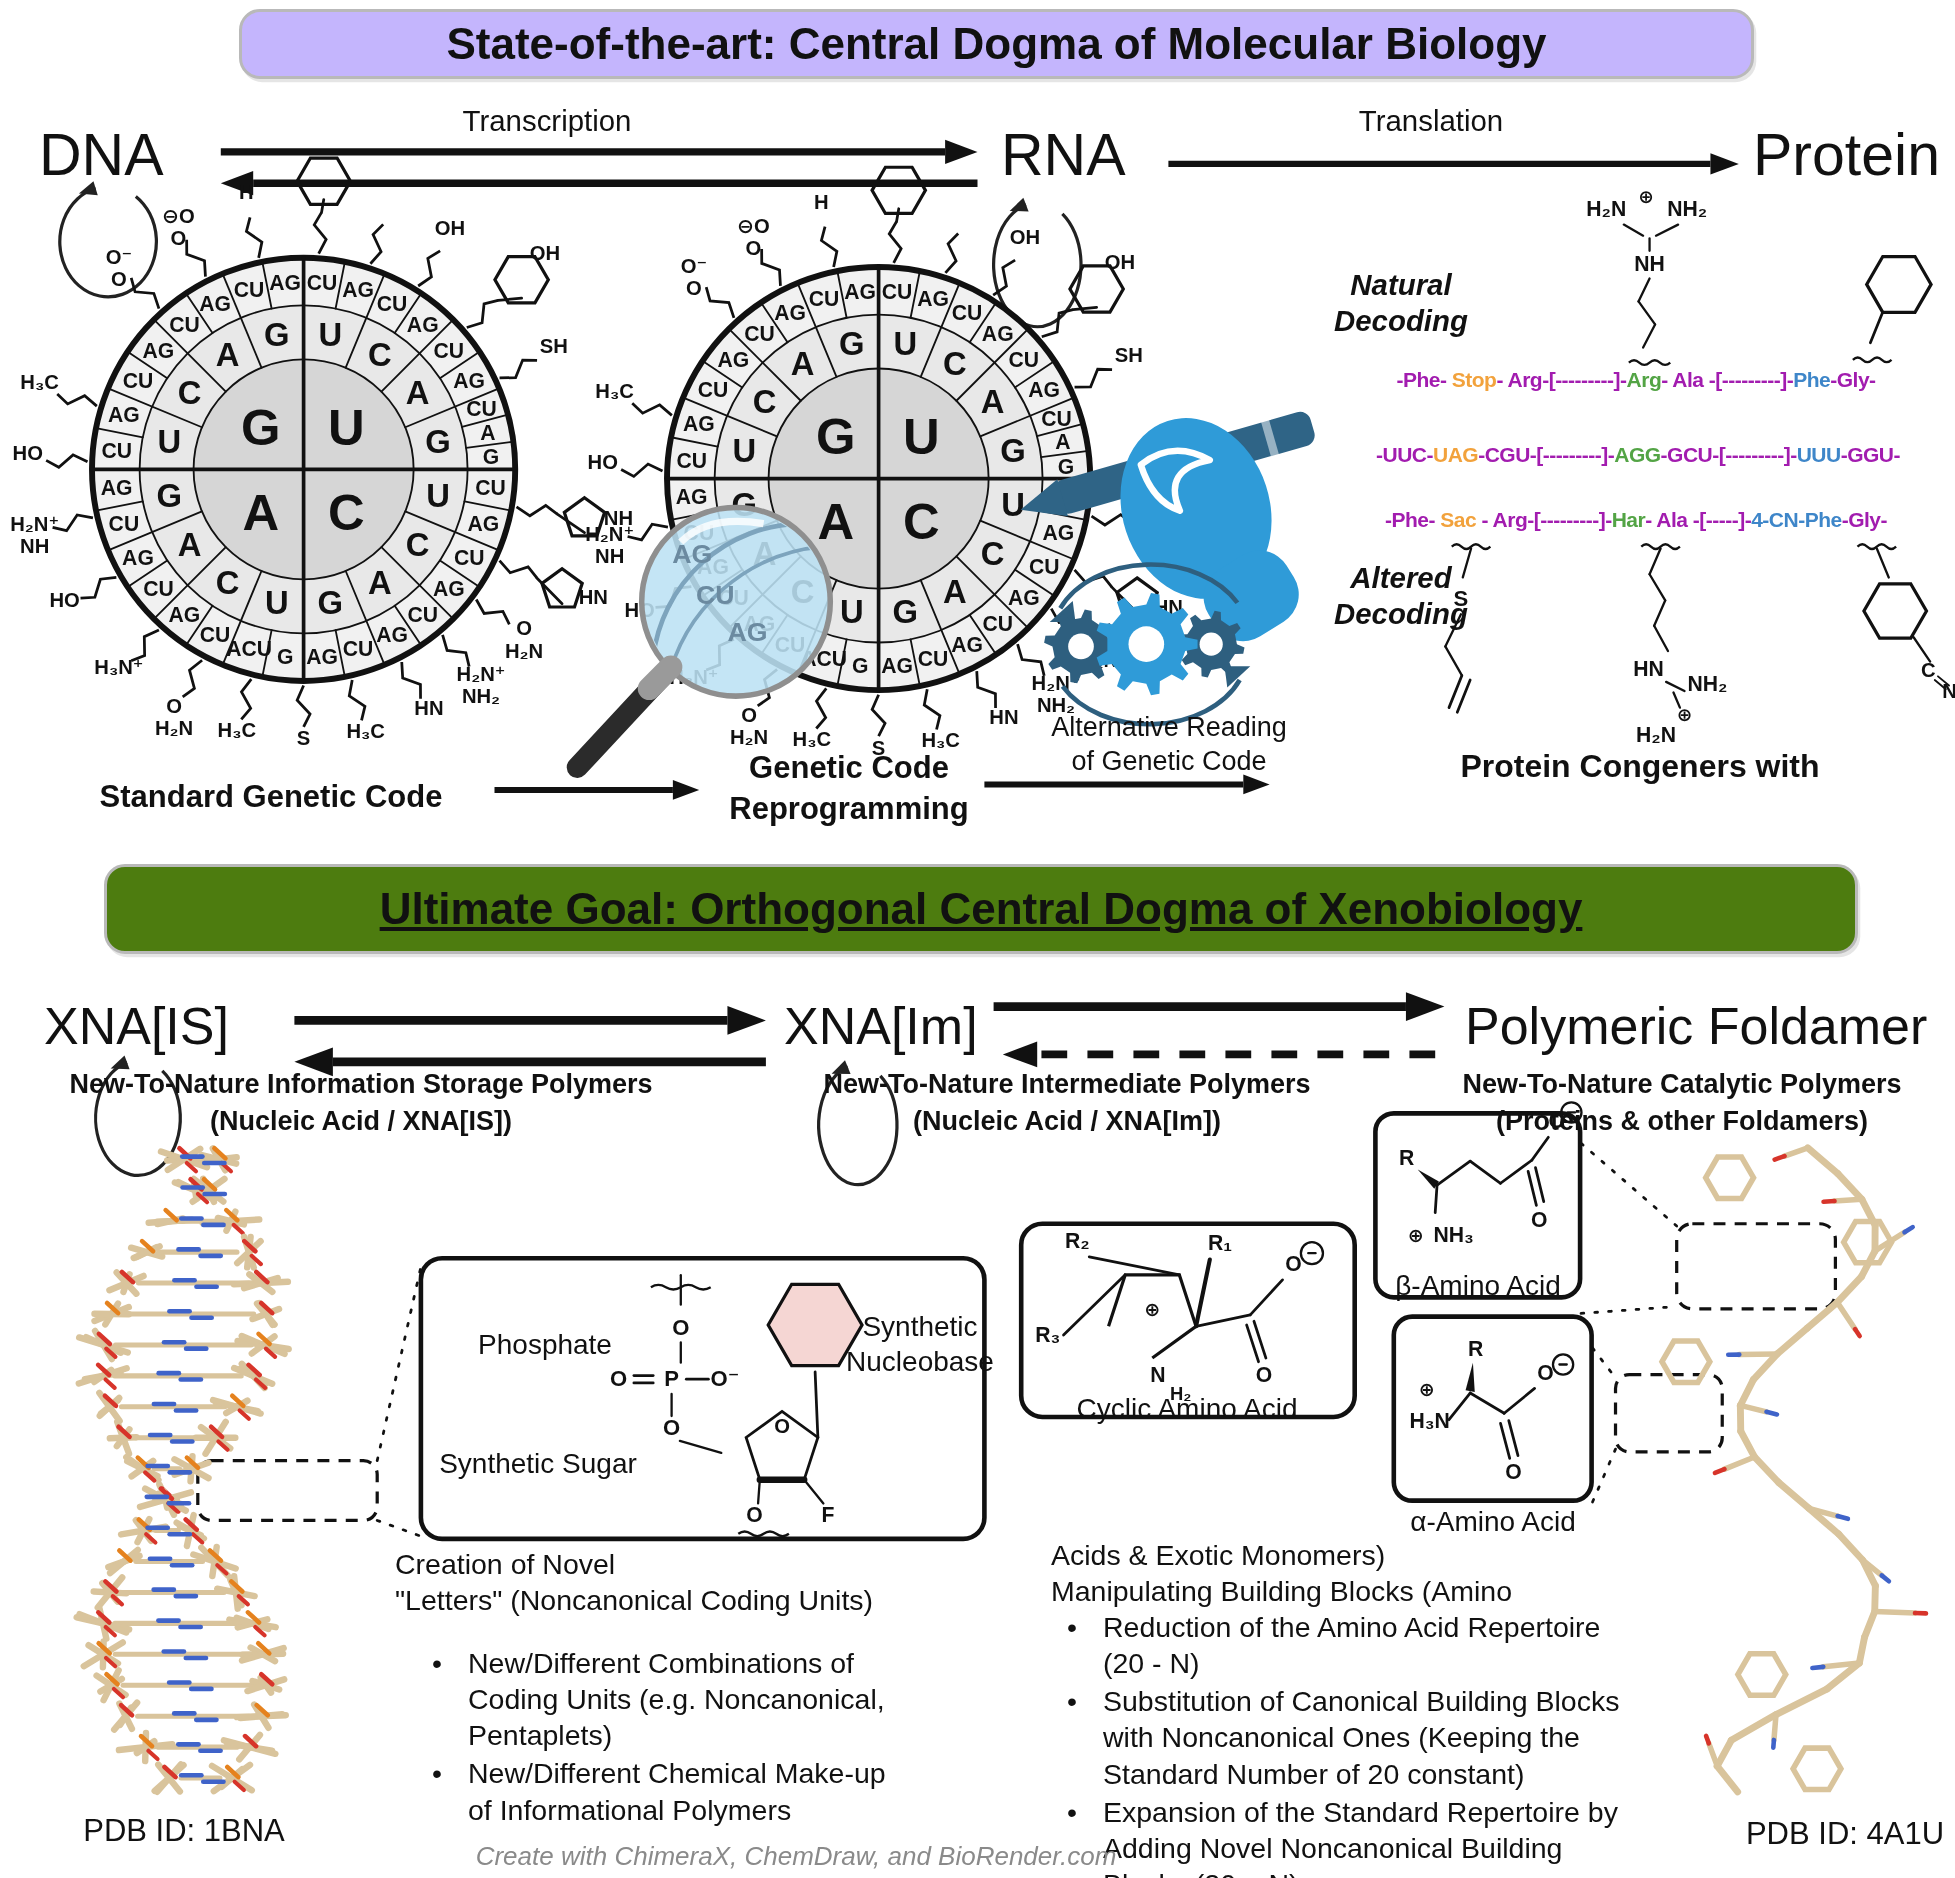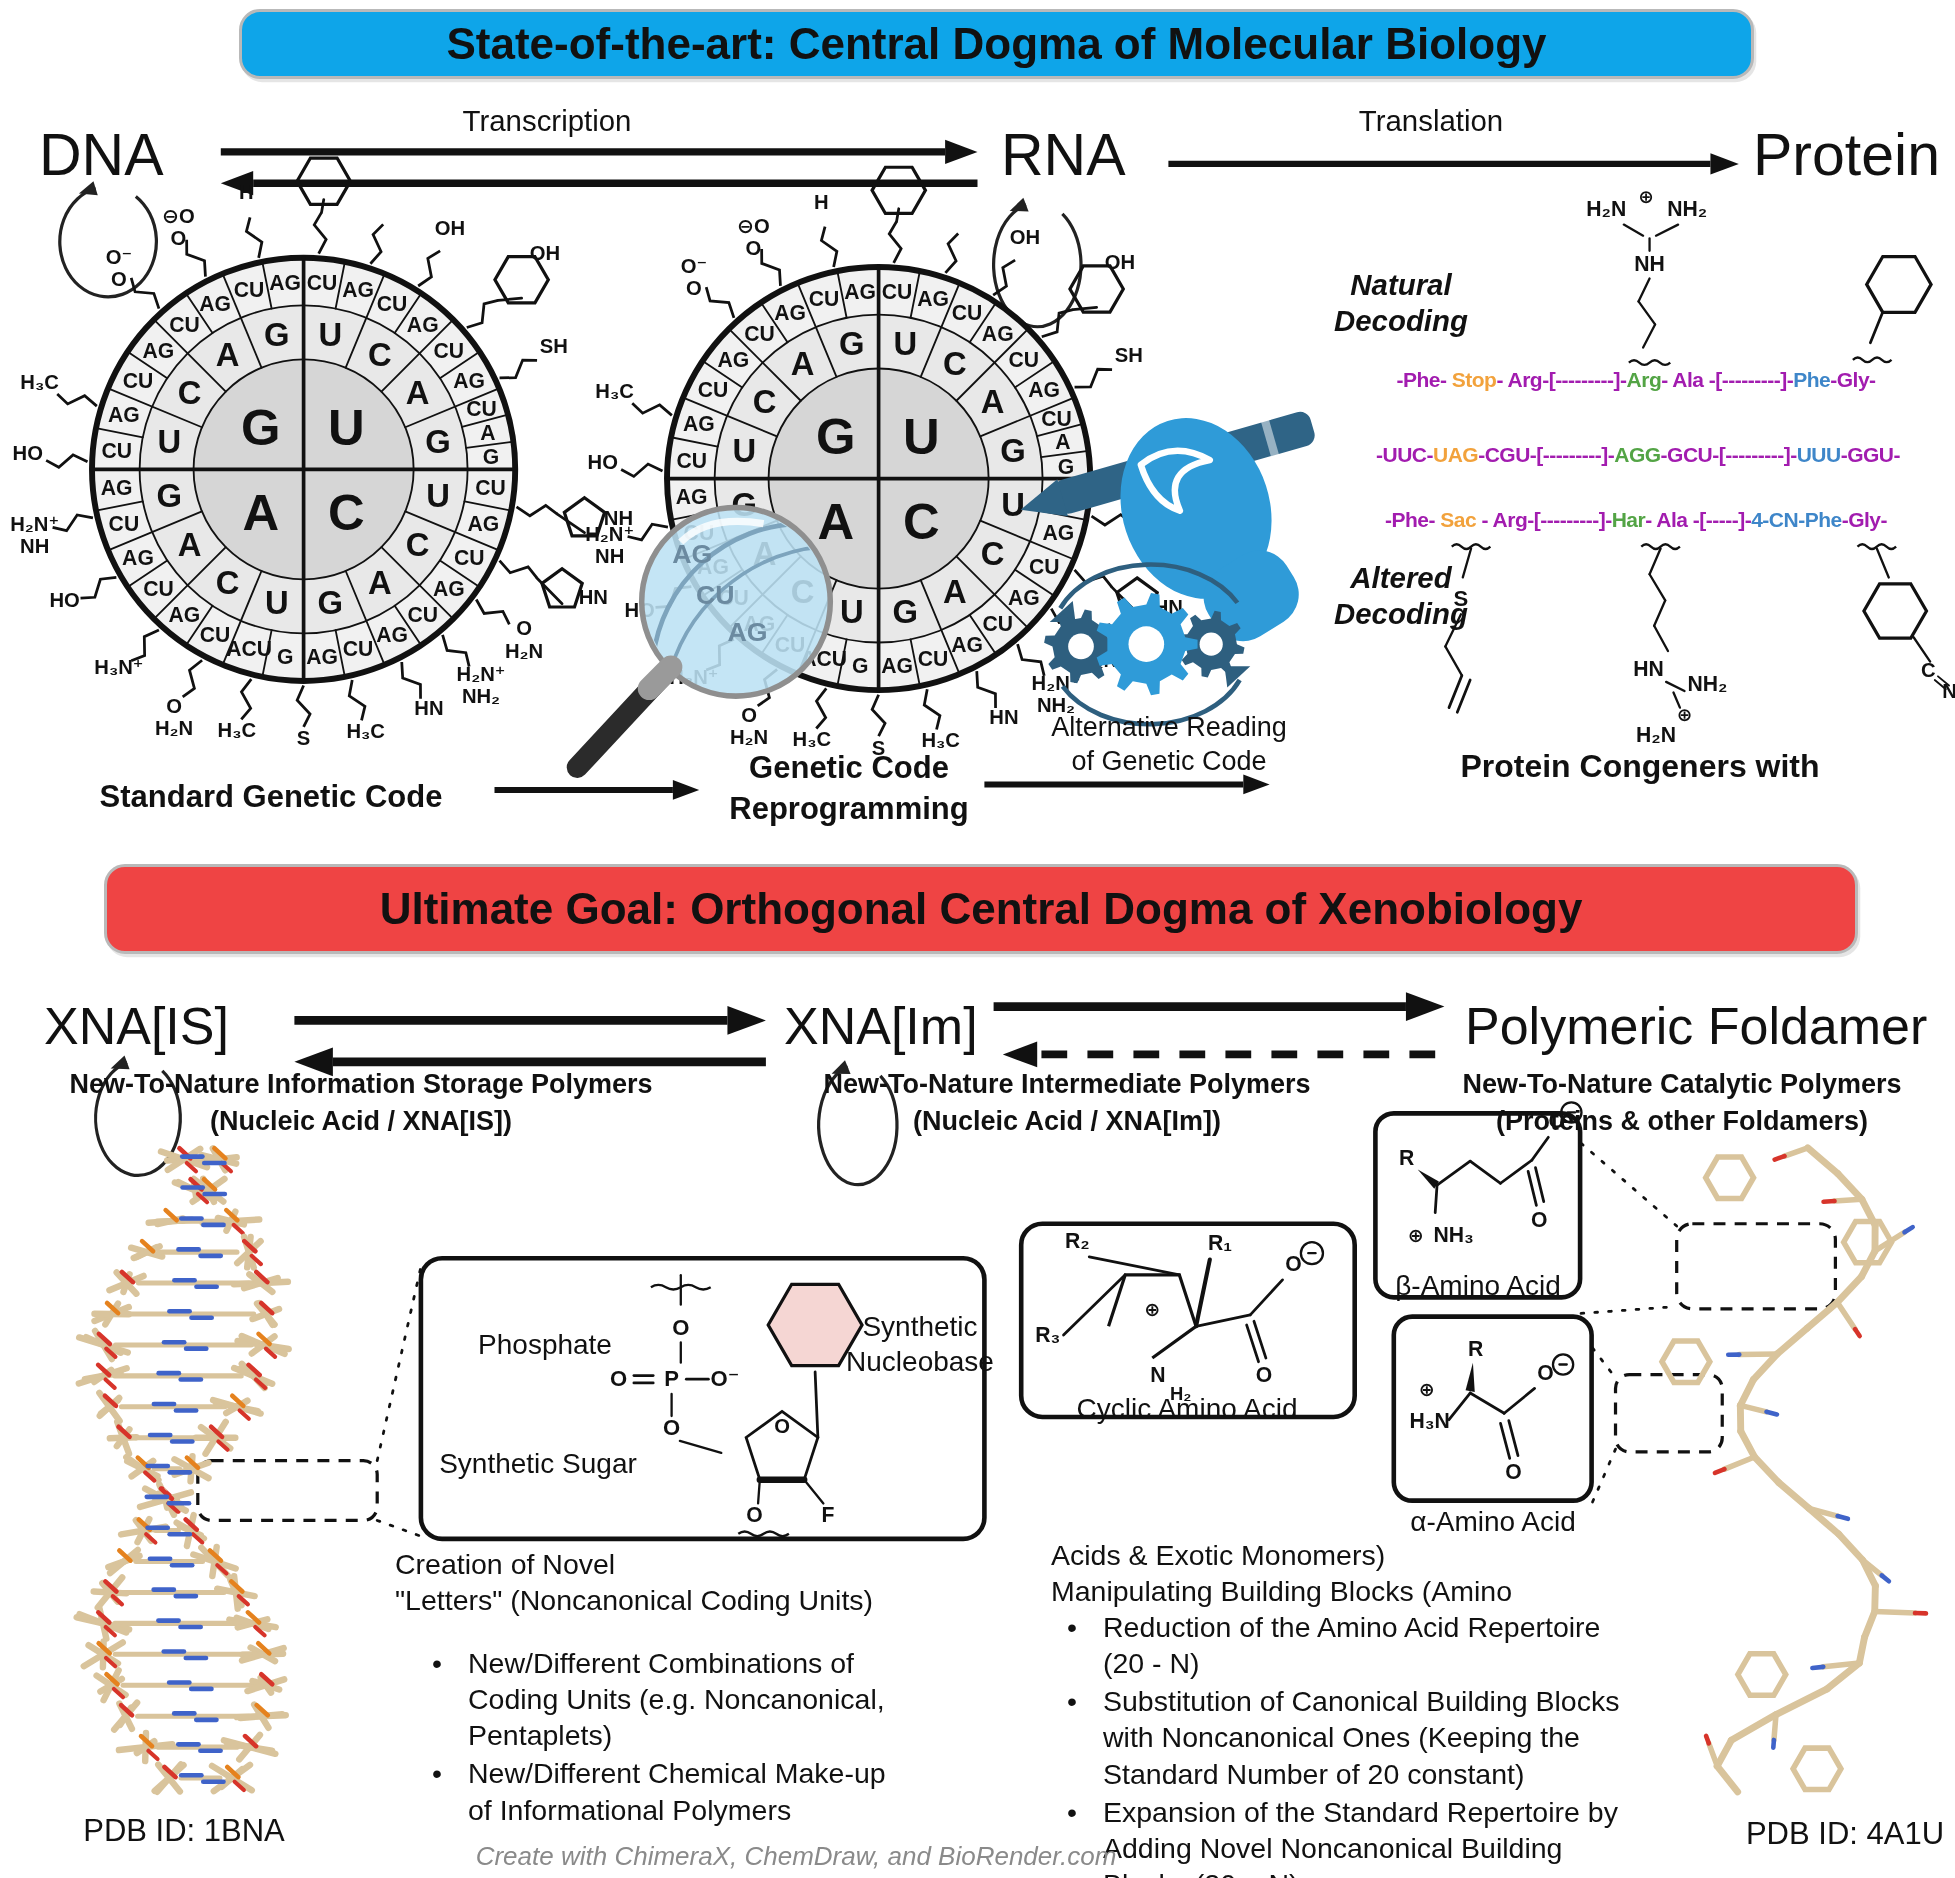--- a/index.html
+++ b/index.html
@@ -3,22 +3,22 @@
 <meta charset="utf-8">
 <style>
   html,body{margin:0;padding:0;background:#fff;}
   #canvas{position:relative;width:1955px;height:1878px;background:#fff;overflow:hidden;
           font-family:"Liberation Sans","DejaVu Sans",sans-serif;color:#111;}
   #art{position:absolute;left:0;top:0;}
   .abs{position:absolute;white-space:nowrap;}
   .c{transform:translateX(-50%);text-align:center;}
   .banner{border:3.2px solid #b9b9b9;border-radius:21px;display:flex;align-items:center;justify-content:center;
           font-weight:700;box-shadow:2.3px 3.2px 0 rgba(0,0,0,.10);}
-  .banner-top{background:#0ea5e9;font-size:44px;}
-  .banner-goal{background:#ef4444;font-size:44px;}
+  .banner-top{background:#c4b5fd;font-size:44px;}
+  .banner-goal{background:#4d7c0f;font-size:44px;text-decoration:underline;}
   .node{font-size:59px;font-weight:500;}
   .xnode{font-size:52px;font-weight:500;}
   .rowlab{font-size:29.4px;}
   .biglab{font-size:31px;font-weight:700;line-height:1.32;}
   .conglab{font-size:32px;font-weight:700;line-height:1.35;}
   .desc{font-size:27px;font-weight:700;line-height:1.38;}
   .dec{font-size:29.4px;font-weight:700;font-style:italic;line-height:1.22;}
   .seq{font-size:21px;font-weight:700;letter-spacing:-0.5px;}
   .seq .k{color:#a21caf}.seq .o{color:#F2A23C}.seq .g{color:#53A445}.seq .b{color:#3E86C9}
   .boxlab{font-size:28px;}

